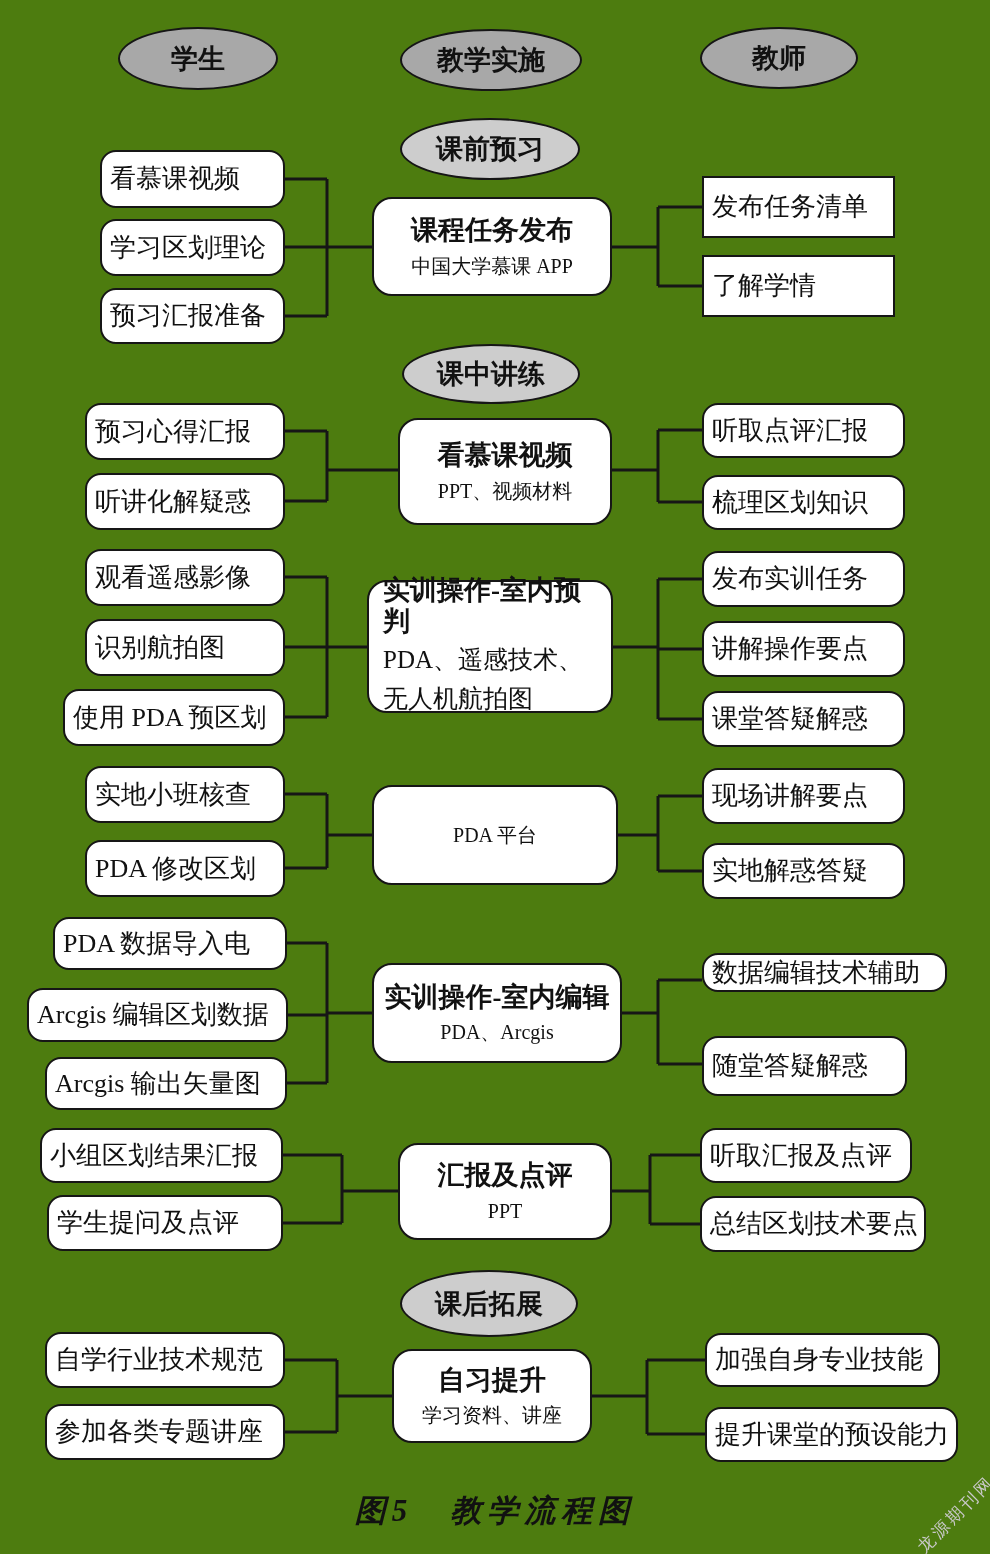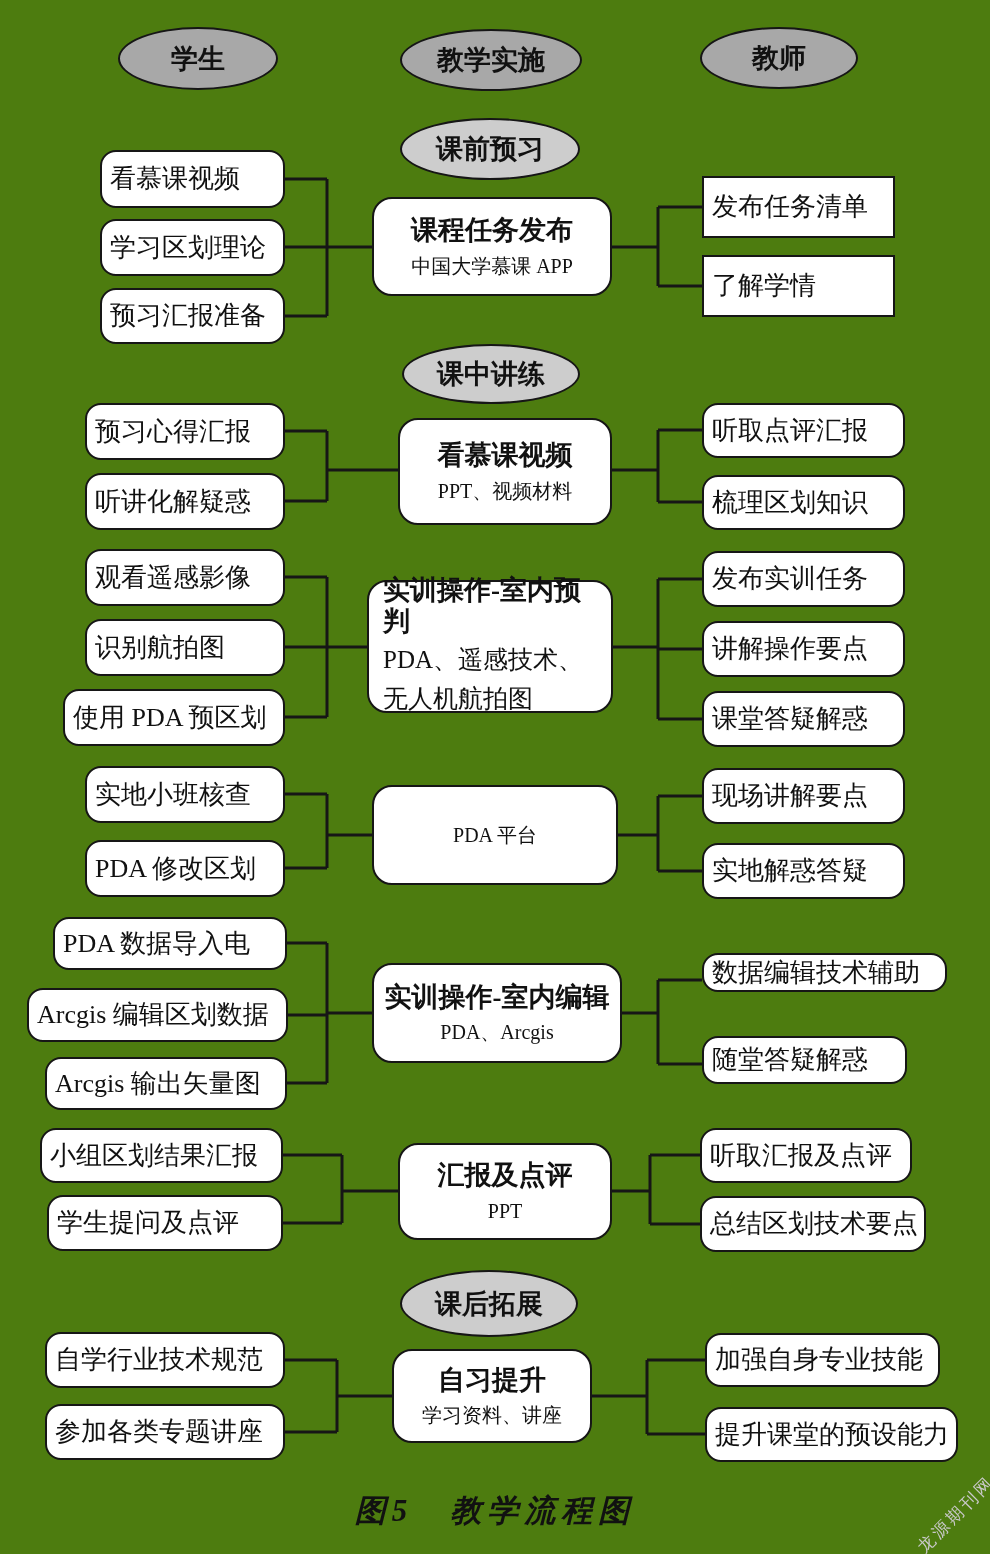--- a/index.html
+++ b/index.html
@@ -123,21 +123,21 @@
   <div class="bx side" style="left:702px;top:843px;width:203px;height:56px">实地解惑答疑</div>
 
   <div class="bx side" style="left:53px;top:917px;width:234px;height:53px">PDA 数据导入电</div>
   <div class="bx side" style="left:27px;top:988px;width:261px;height:54px">Arcgis 编辑区划数据</div>
   <div class="bx side" style="left:45px;top:1057px;width:242px;height:53px">Arcgis 输出矢量图</div>
   <div class="bx ctr" style="left:372px;top:963px;width:250px;height:100px">
     <div class="t">实训操作-室内编辑</div>
     <div class="s">PDA、Arcgis</div>
   </div>
   <div class="bx side" style="left:702px;top:953px;width:245px;height:39px">数据编辑技术辅助</div>
-  <div class="bx side" style="left:702px;top:1036px;width:205px;height:48px">随堂答疑解惑</div>
+  <div class="bx side" style="left:702px;top:1036px;width:205px;height:60px">随堂答疑解惑</div>
 
   <div class="bx side" style="left:40px;top:1128px;width:243px;height:55px">小组区划结果汇报</div>
   <div class="bx side" style="left:47px;top:1195px;width:236px;height:56px">学生提问及点评</div>
   <div class="bx ctr" style="left:398px;top:1143px;width:214px;height:97px">
     <div class="t">汇报及点评</div>
     <div class="s">PPT</div>
   </div>
   <div class="bx side" style="left:700px;top:1128px;width:212px;height:55px">听取汇报及点评</div>
   <div class="bx side" style="left:700px;top:1196px;width:226px;height:56px">总结区划技术要点</div>
 

